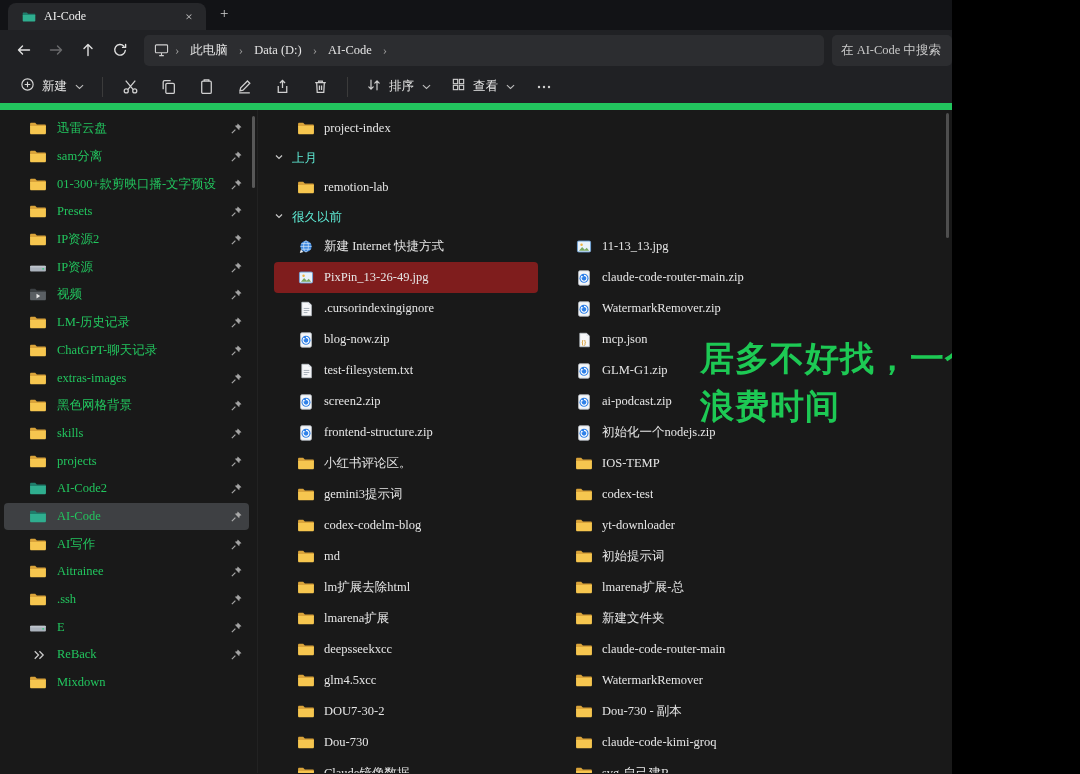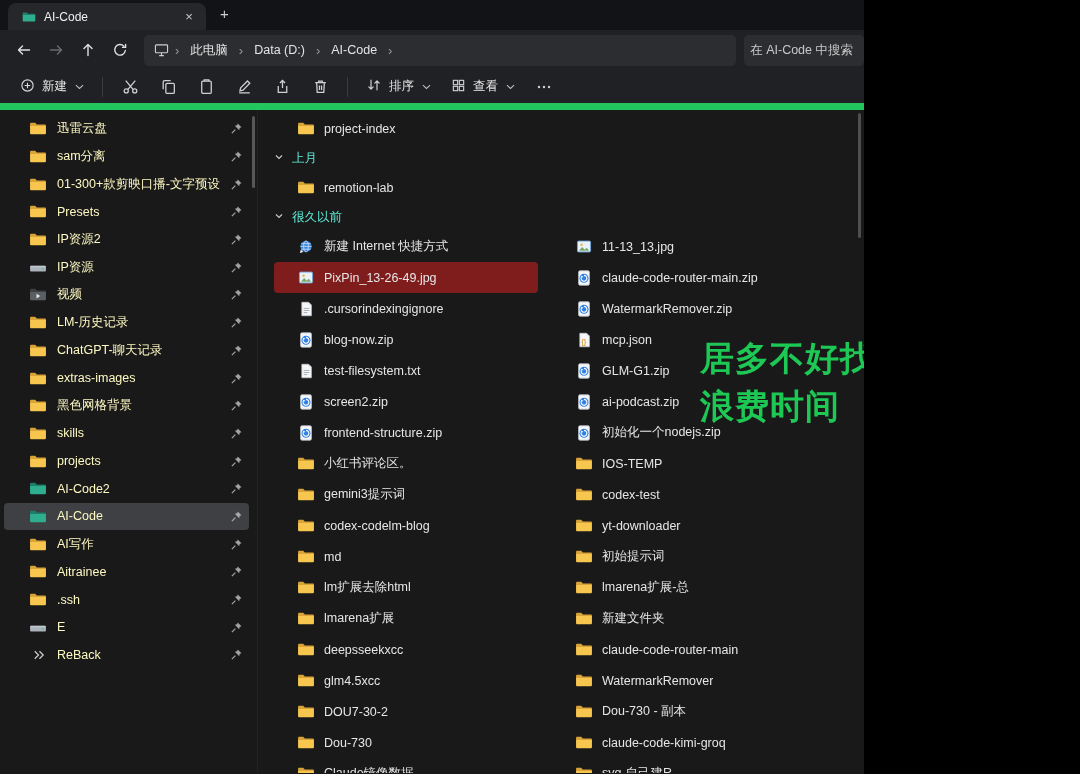--- a/index.html
+++ b/index.html
@@ -1,20 +1,20 @@
 <!DOCTYPE html>
 <html><head>
 <meta charset="utf-8">
 <style>
   * { margin:0; padding:0; box-sizing:border-box; }
   html,body { background:#000; }
   .window {
-    position:relative; width:864px; height:774px; overflow:hidden;
+    position:relative; width:952px; height:774px; overflow:hidden;
     background:#191919; color:#e8e8e8;
-    font-family:Liberation Sans, sans-serif;
+    font-family:Liberation Serif, serif;
   }
   
   .tabstrip { height:30px; background:#121316; display:flex; align-items:flex-end; padding-left:8px; }
   .tab { width:198px; height:27px; background:#26272a; border-radius:8px 8px 0 0;
          display:flex; align-items:center; gap:8px; padding:0 8px 0 14px; font-size:12px; }
   .tab-icon { display:flex; }
   .tab-title { flex:1; color:#f0f0f0; white-space:nowrap; overflow:hidden; }
   .tab-close { color:#c9c9c9; font-size:13px; width:18px; height:18px; display:flex;
                align-items:center; justify-content:center; border-radius:3px; }
   .newtab { margin-left:14px; margin-bottom:4px; color:#cfcfcf; font-size:15px; align-self:center; }
@@ -38,21 +38,21 @@
   .tb-iconbtn { width:38px; height:30px; display:flex; align-items:center; justify-content:center; border-radius:4px; }
   .tb-sep { width:1px; height:20px; background:#3b3b3b; margin:0 8px; flex:none; }
   .tb-chev { display:flex; margin-left:1px; }
   
   .body { display:flex; height:663px; overflow:hidden; }
   .sidebar { width:258px; position:relative; padding-top:5px; flex:none; border-right:1px solid #222; }
   .side-item { height:27.7px; margin:0 8px 0 4px; padding:0 6px 0 25px; display:flex; align-items:center;
                gap:10px; border-radius:4px; font-size:12.5px; }
   .side-item.selected { background:#3e4043; }
   .sicon { width:18px; display:flex; justify-content:center; flex:none; }
-  .slabel { flex:1; min-width:0; white-space:nowrap; overflow:hidden; text-overflow:ellipsis; color:#fef9c3; }
+  .slabel { flex:1; min-width:0; white-space:nowrap; overflow:hidden; text-overflow:ellipsis; color:#22c55e; }
   .pin { flex:none; display:flex; opacity:.85; }
   .side-scroll { position:absolute; top:6px; right:2px; width:3px; height:72px; background:#575757; border-radius:2px; }
   .main { flex:1; position:relative; padding-top:3px; display:flex; align-items:flex-start; overflow:hidden; }
   .col { width:278px; flex:none; display:flex; flex-direction:column; }
   .col2 { width:330px; padding-top:118px; }
   .frow { height:31px; margin-left:16px; width:264px; padding:0 6px 0 23px; display:flex; align-items:center;
           gap:9px; border-radius:4px; font-size:12.5px; }
   .frow.selected { background:#7f1d1d; }
   .ficon { width:18px; display:flex; justify-content:center; flex:none; }
   .flabel { white-space:nowrap; overflow:hidden; color:#e6e6e6; }
@@ -512,20 +512,29 @@
               </svg>
             </span>
             <span class="slabel">ReBack</span>
             <span class="pin">
               <svg width="13" height="13" viewBox="0 0 14 14">
                 <path d="M8.3 1.6l4.1 4.1-1.9.6-.6 2.5-4.7-4.7 2.5-.6z" fill="#bdbdbd"></path>
                 <path d="M5.8 8.2L2 12" stroke="#bdbdbd" stroke-width="1.3"></path>
               </svg>
             </span>
           </div>
+          <div class="side-item">
+            <span class="sicon">
+              <svg width="18" height="15" viewBox="0 0 20 17">
+                <path fill="#d9a33a" d="M1 3.4C1 2.6 1.6 2 2.4 2h4.4l1.9 1.9h9c.7 0 1.3.6 1.3 1.3v1.2H1z"></path>
+                <path fill="#f6c64f" d="M1 5.8h18v7.8c0 .8-.6 1.4-1.4 1.4H2.4c-.8 0-1.4-.6-1.4-1.4z"></path>
+              </svg>
+            </span>
+            <span class="slabel">Mixdown</span>
+          </div>
         </div>
       <div class="side-scroll"></div>
     </div>
     <div class="main">
       <div class="col" id="col-left">
           <div class="frow">
             <span class="ficon">
               <svg width="18" height="15" viewBox="0 0 20 17">
                 <path fill="#d9a33a" d="M1 3.4C1 2.6 1.6 2 2.4 2h4.4l1.9 1.9h9c.7 0 1.3.6 1.3 1.3v1.2H1z"></path>
                 <path fill="#f6c64f" d="M1 5.8h18v7.8c0 .8-.6 1.4-1.4 1.4H2.4c-.8 0-1.4-.6-1.4-1.4z"></path>

